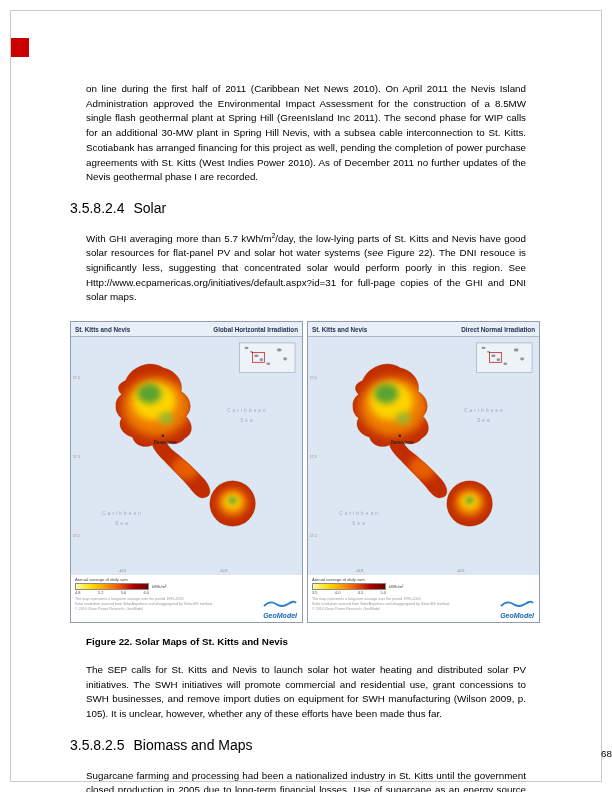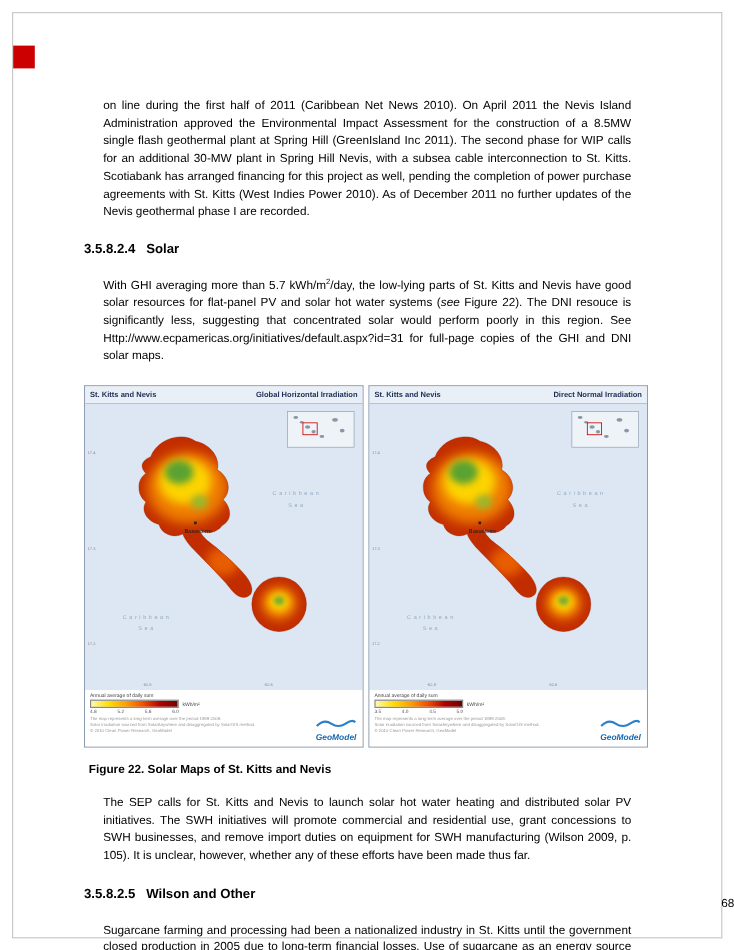--- a/index.html
+++ b/index.html
@@ -9,23 +9,23 @@
     overflow:hidden;
   }
   .page-border { position:absolute; left:10px; top:10px; right:10px; bottom:10px;
     border:1px solid #c9c9c9; pointer-events:none; }
   .red-tab { position:absolute; left:11px; top:38px; width:18px; height:19px; background:#cc0000; }
 
   .content { position:absolute; left:70px; top:66px; width:472px; }
   p.body { font-size:9.8px; line-height:14.7px; text-align:justify; margin:16px; }
   sup { font-size:6.3px; line-height:0; }
   .it { font-style:italic; }
-  h3.hsec { font-size:11px; line-height:14.7px; margin:12px 0 2px 0; font-weight:bold; }
+  h3.hsec { font-size:14px; line-height:14.7px; margin:12px 0 2px 0; font-weight:normal; }
   h3.hsec .hnum { margin-right:9px; }
-  .fig-caption { font-size:9.8px; font-weight:bold; margin:13px 0 9px 4px; }
+  .fig-caption { font-size:9.8px; font-weight:bold; margin:13px 0 9px 16px; }
 
   .maps-row { display:flex; gap:4px; margin-top:13px; }
   .mapfig { width:233px; border:1px solid #8f9db0; background:#fff; box-sizing:border-box; }
   .maphead { height:14px; display:flex; justify-content:space-between; align-items:center;
     padding:0 4px; background:#e9eff6; border-bottom:1px solid #aab8c8;
     font-size:6.3px; font-weight:bold; color:#1c2b52; white-space:nowrap; }
   svg.mapsea { display:block; width:100%; height:auto; background:#dce7f3; }
 
   .maplegend { position:relative; height:47px; padding:2px 4px; box-sizing:border-box; background:#fff; }
   .legend-title { font-size:4.2px; color:#444; }
@@ -242,20 +242,20 @@
       </div>
     </div>
   </div>
 </div>
 
   <div class="fig-caption">Figure 22. Solar Maps of St. Kitts and Nevis</div>
 
   <p class="body"><span>The SEP calls for St. Kitts and Nevis to launch solar hot water heating and distributed solar PV initiatives. The SWH initiatives will promote commercial and residential use, grant concessions to SWH businesses, and remove import duties on equipment for SWH manufacturing (Wilson 2009, p. 105). It is unclear, however, whether any of these efforts have been made thus far.</span></p>
 
   <h3 class="hsec">
-    <span class="hnum">3.5.8.2.5</span><span>Wilson and Other</span>
+    <span class="hnum">3.5.8.2.5</span><span>Biomass and Maps</span>
   </h3>
 
   <p class="body"><span>Sugarcane farming and processing had been a nationalized industry in St. Kitts until the government closed production in 2005 due to long-term financial losses. Use of sugarcane as an energy source would be meaningful to the economy and history of the island. This interest led the GSEII to investigate the</span></p>
 
 </div>
 
 <div class="page-number">68</div>
 
 </body></html>

